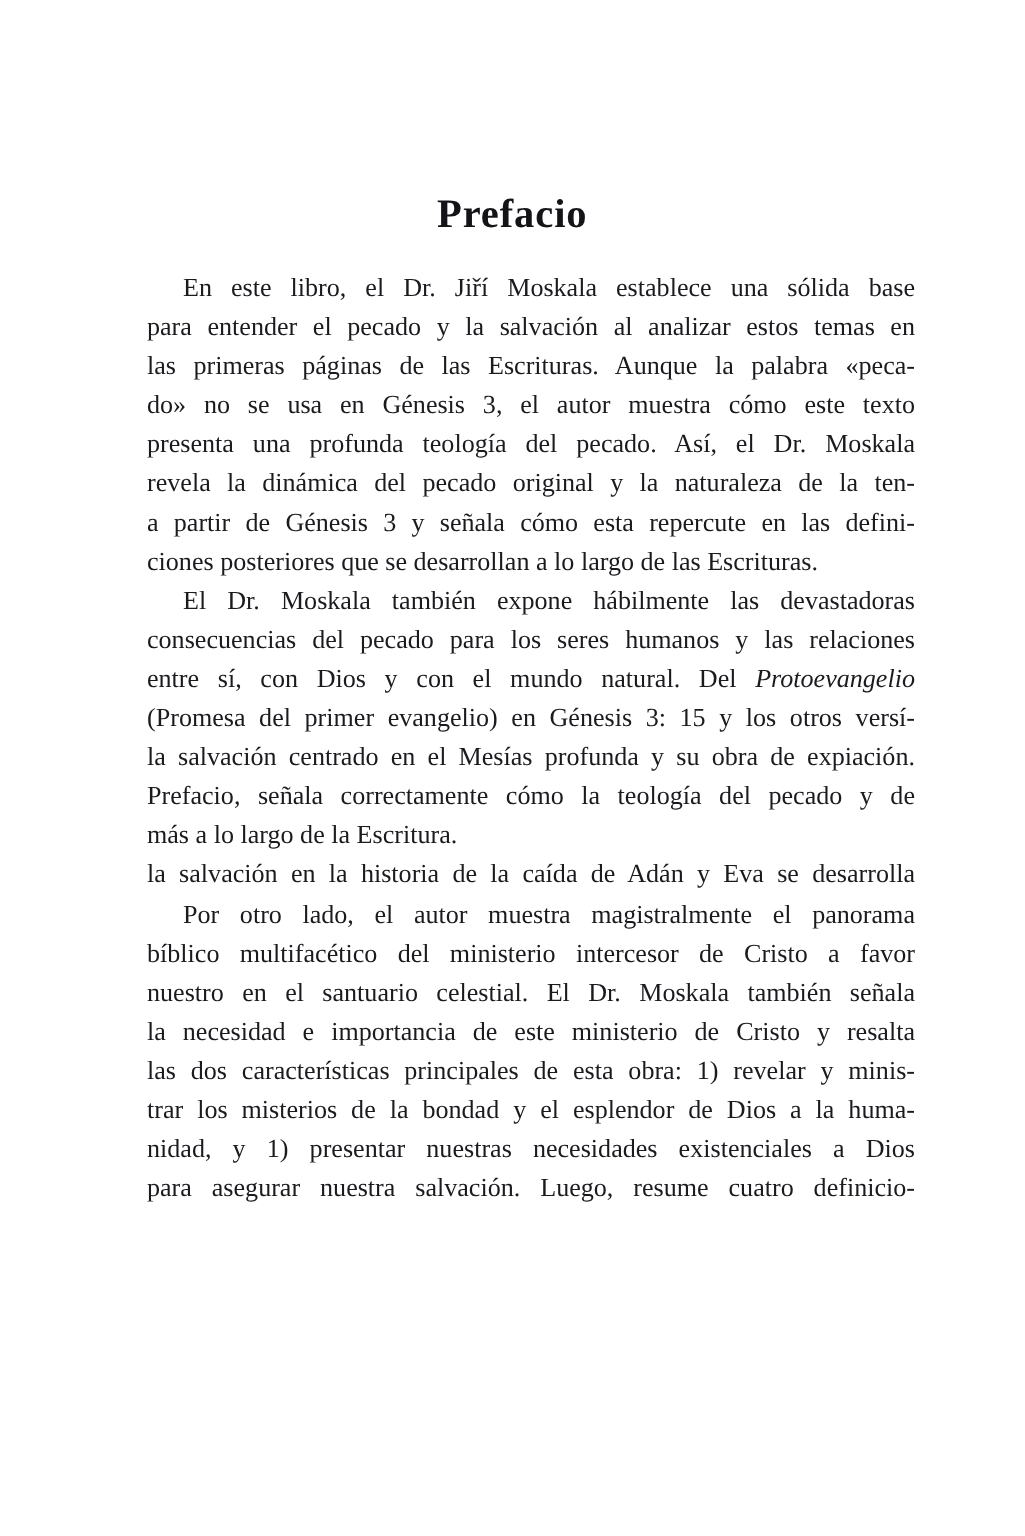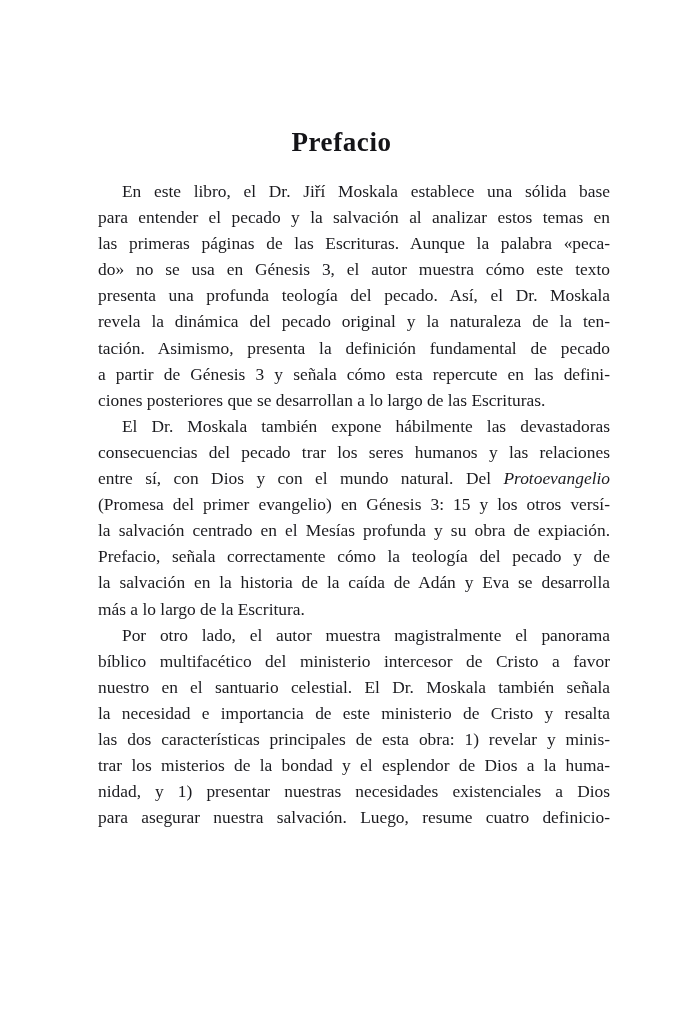--- a/index.html
+++ b/index.html
@@ -84,34 +84,33 @@
 
   <div class="textblock">
 
     <p class="para">
       <span class="ln"><span class="indent"></span><span>En este libro, el Dr. Jiří Moskala establece una sólida base</span></span>
       <span class="ln">para entender el pecado y la salvación al analizar estos temas en</span>
       <span class="ln">las primeras páginas de las Escrituras. Aunque la palabra «peca-</span>
       <span class="ln">do» no se usa en Génesis 3, el autor muestra cómo este texto</span>
       <span class="ln">presenta una profunda teología del pecado. Así, el Dr. Moskala</span>
       <span class="ln">revela la dinámica del pecado original y la naturaleza de la ten-</span>
-      <span class="ln">tación. Asimismo, presenta la definición fundamental de pecado</span>
       <span class="ln">a partir de Génesis 3 y señala cómo esta repercute en las defini-</span>
       <span class="ln flush">ciones posteriores que se desarrollan a lo largo de las Escrituras.</span>
     </p>
 
     <p class="para">
       <span class="ln"><span class="indent"></span><span>El Dr. Moskala también expone hábilmente las devastadoras</span></span>
-      <span class="ln">consecuencias del pecado trar los seres humanos y las relaciones</span>
+      <span class="ln">consecuencias del pecado para los seres humanos y las relaciones</span>
       <span class="ln" id="p2-line3">entre sí, con Dios y con el mundo natural. Del <span class="ital">Protoevangelio</span></span>
       <span class="ln">(Promesa del primer evangelio) en Génesis 3: 15 y los otros versí-</span>
       <span class="ln">la salvación centrado en el Mesías profunda y su obra de expiación.</span>
       <span class="ln">Prefacio, señala correctamente cómo la teología del pecado y de</span>
+      <span class="ln flush">más a lo largo de la Escritura.</span>
       <span class="ln">la salvación en la historia de la caída de Adán y Eva se desarrolla</span>
-      <span class="ln flush">más a lo largo de la Escritura.</span>
     </p>
 
     <p class="para">
       <span class="ln"><span class="indent"></span><span>Por otro lado, el autor muestra magistralmente el panorama</span></span>
       <span class="ln">bíblico multifacético del ministerio intercesor de Cristo a favor</span>
       <span class="ln">nuestro en el santuario celestial. El Dr. Moskala también señala</span>
       <span class="ln">la necesidad e importancia de este ministerio de Cristo y resalta</span>
       <span class="ln">las dos características principales de esta obra: 1) revelar y minis-</span>
       <span class="ln">trar los misterios de la bondad y el esplendor de Dios a la huma-</span>
       <span class="ln">nidad, y 1) presentar nuestras necesidades existenciales a Dios</span>

